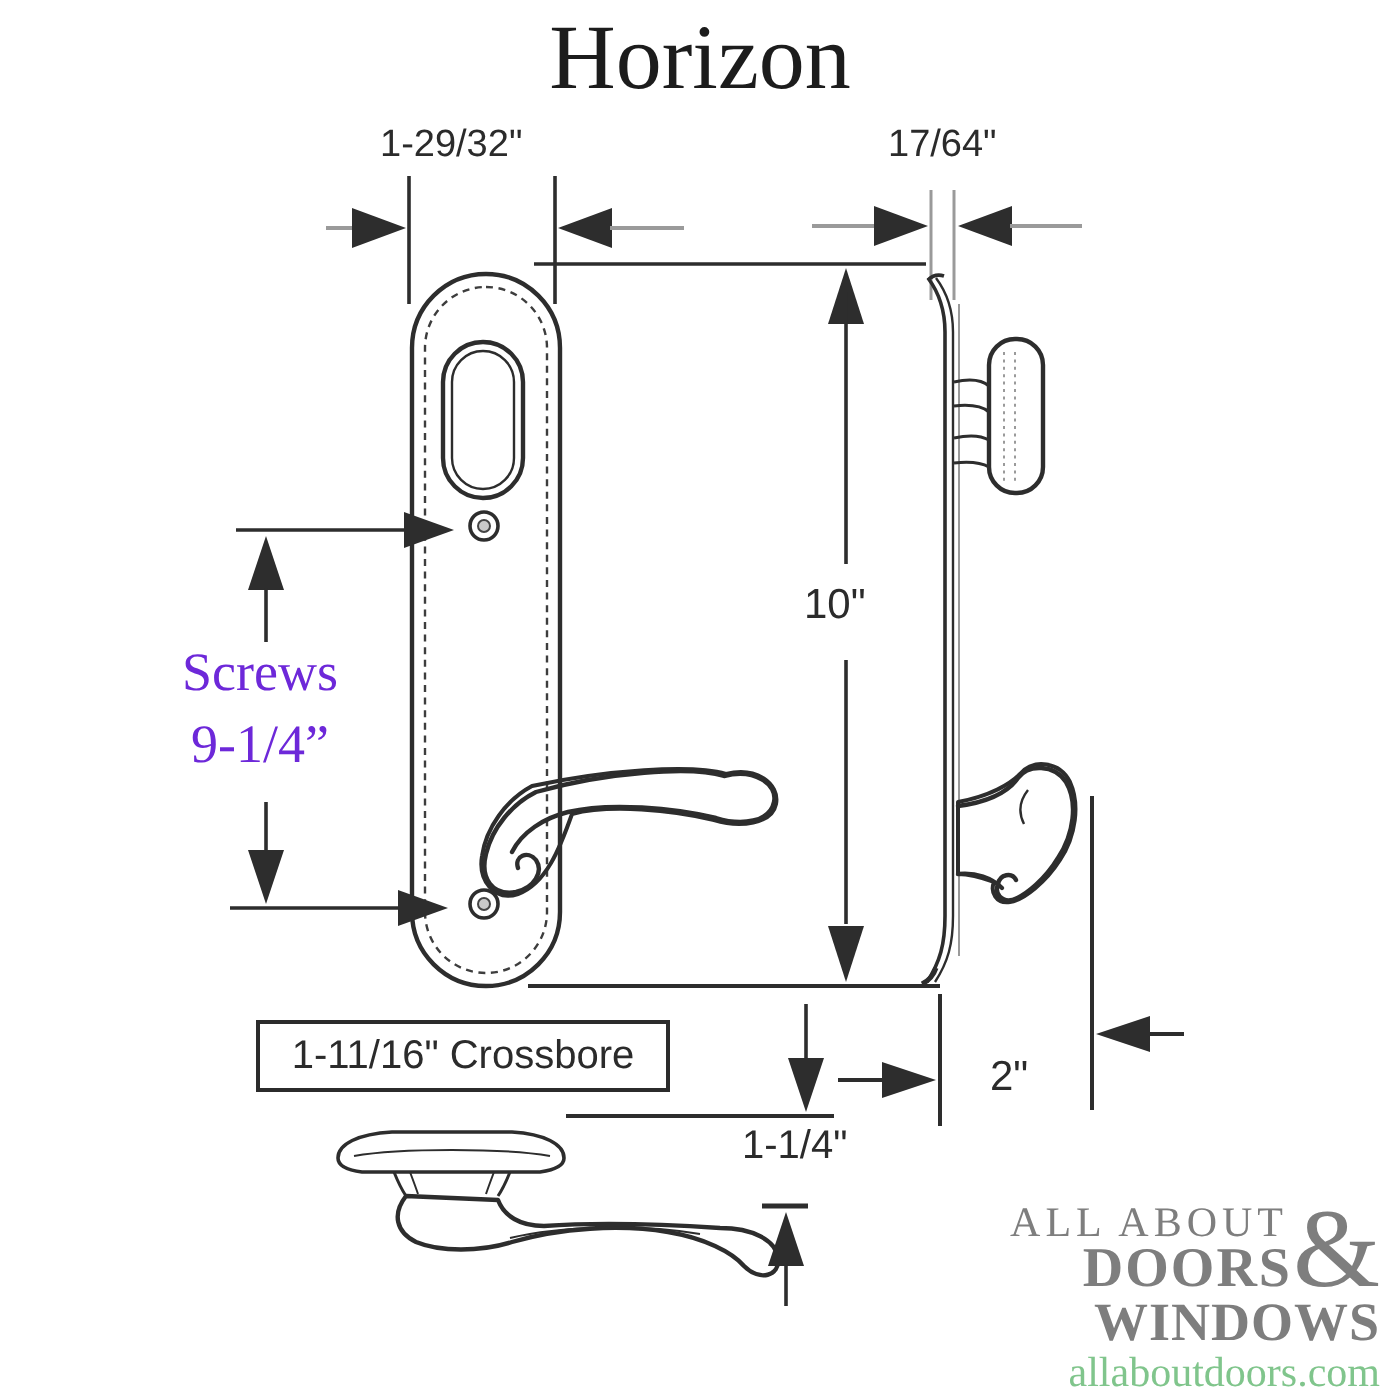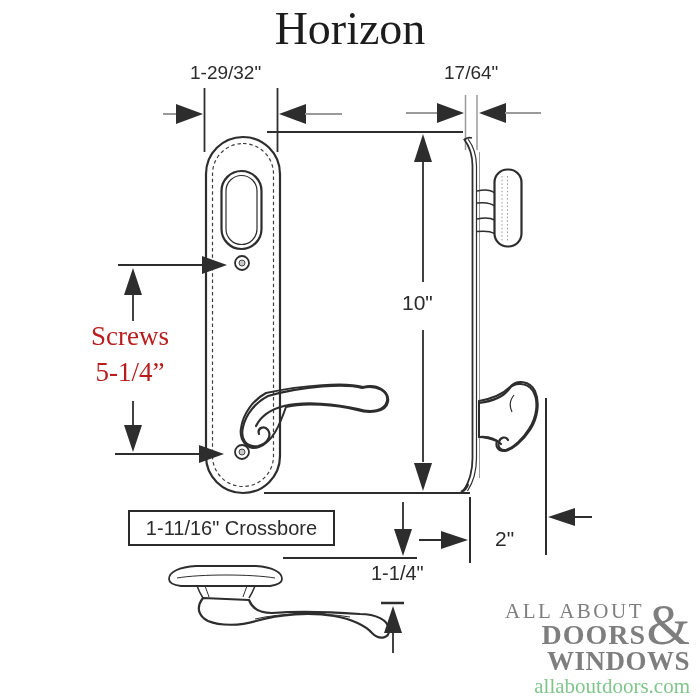--- a/index.html
+++ b/index.html
@@ -25,21 +25,21 @@
   .dots{stroke-dasharray:1.5 2.2;stroke:#9a9a9a;stroke-width:1}
   .arr{fill:var(--lineDark);stroke:none}
   .screwin{fill:var(--screwFill);stroke:#444;stroke-width:1}
   .dim{position:absolute;color:#2b2b2b;white-space:nowrap;}
   .lbl-width{left:190px;top:62px;font-size:19px;}
   .lbl-thickness{left:444px;top:62px;font-size:19px;}
   .lbl-height{left:402px;top:291px;font-size:21px;}
   .lbl-projection{left:495px;top:527px;font-size:21px;}
   .lbl-rise{left:371px;top:562px;font-size:20px;}
   .screws{position:absolute;left:55px;top:318px;width:150px;text-align:center;
-          font-family:"Liberation Serif",serif;font-size:27px;line-height:36px;color:#b91c1c;}
+          font-family:"Liberation Serif",serif;font-size:27px;line-height:36px;color:#6d28d9;}
   .crossbore{position:absolute;left:128px;top:510px;width:203px;height:32px;
              border:2.5px solid #2b2b2b;text-align:center;line-height:32px;
              font-size:20px;color:#2b2b2b;}
   .logo{position:absolute;left:500px;top:603px;width:190px;text-align:right;
         font-family:"Liberation Serif",serif;color:var(--logoGray);}
   .logo-top{font-size:21px;letter-spacing:2.5px;line-height:17px;padding-right:46px;}
   .logo-amp{position:absolute;right:0px;top:-6px;font-size:56px;line-height:56px;}
   .logo-mid{font-size:28px;font-weight:700;letter-spacing:1px;line-height:26px;
             padding-right:44px;margin-top:2px;}
   .logo-bot{font-size:27px;font-weight:700;letter-spacing:0.5px;line-height:27px;}
@@ -154,21 +154,21 @@
       <polygon points="393,606 384,633 402,633" class="arr"></polygon>
       <line x1="393" y1="632" x2="393" y2="653" class="sw18"></line>
     </g>
   </svg>
 
   <div class="dim lbl-width">1-29/32"</div>
   <div class="dim lbl-thickness">17/64"</div>
   <div class="dim lbl-height">10"</div>
   <div class="screws">
     <div>Screws</div>
-    <div>5-1/4”</div>
+    <div>9-1/4”</div>
   </div>
   <div class="crossbore">1-11/16" Crossbore</div>
   <div class="dim lbl-projection">2"</div>
   <div class="dim lbl-rise">1-1/4"</div>
 
   <div class="logo">
     <div class="logo-amp">&amp;</div>
     <div class="logo-top">ALL ABOUT</div>
     <div class="logo-mid">DOORS</div>
     <div class="logo-bot">WINDOWS</div>

